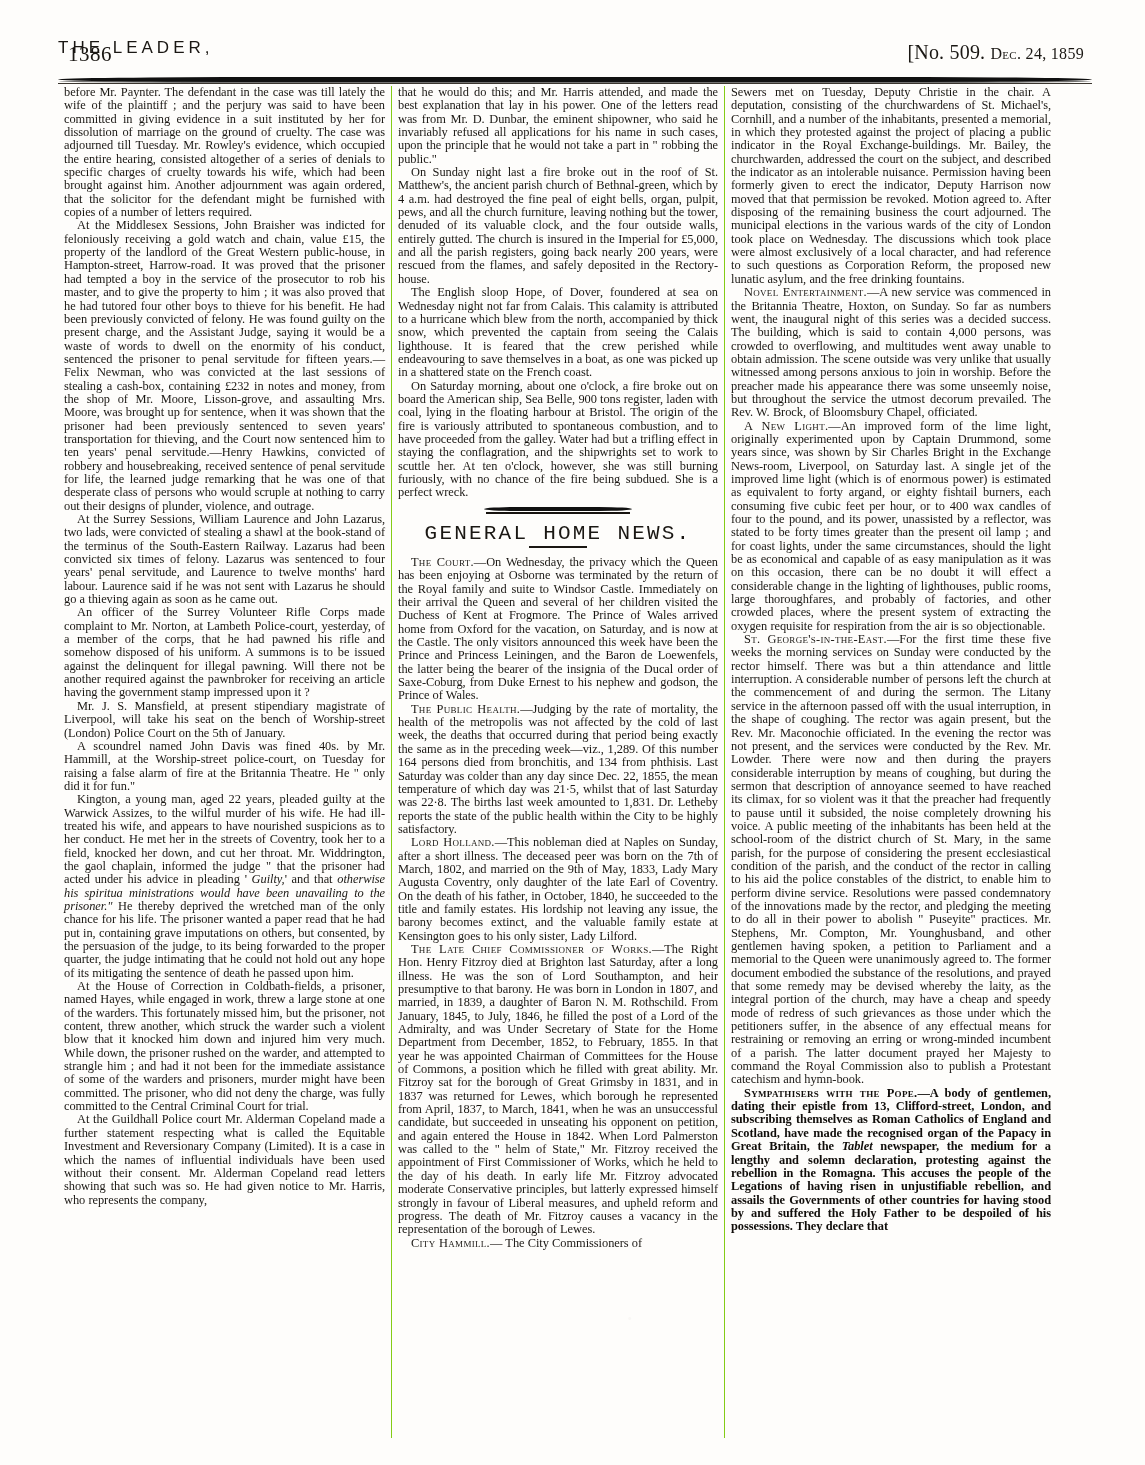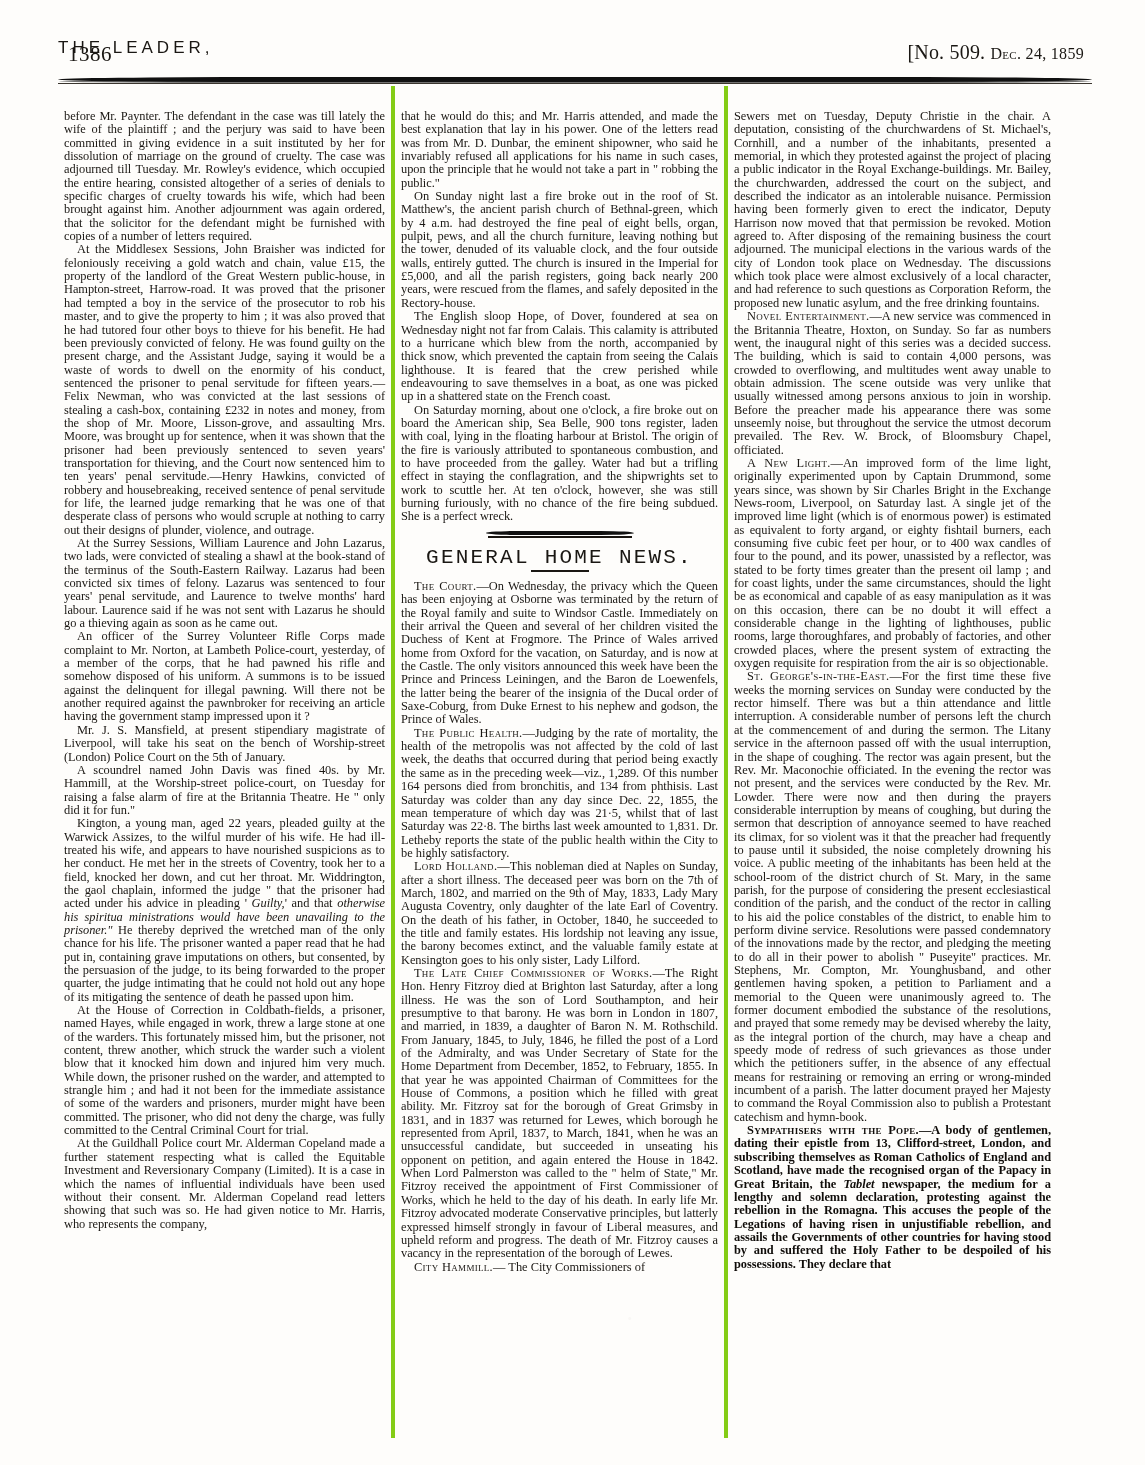--- a/index.html
+++ b/index.html
@@ -97,29 +97,28 @@
     height: 1352px;
     display: flex;
     gap: 0;
   }
   .col {
     width: 333px;
     position: relative;
     padding: 0 6px;
     box-sizing: border-box;
   }
-  .col + .col { border-left: 4px solid #84cc16; }
+  .col + .col { border-left: 1px solid #84cc16; }
   .col-inner {
     font-size: 12.4px;
     line-height: 13.35px;
     text-align: justify;
     text-justify: inter-word;
     letter-spacing: -0.05px;
     word-spacing: 0.2px;
-    margin-top: 24px;
     -webkit-font-smoothing: none;
   }
   .col-inner p {
     margin: 0;
     text-indent: 13px;
     hyphens: auto;
   }
   .col-inner p.cont { text-indent: 0; }
   .col-inner i { }
   .sc {

